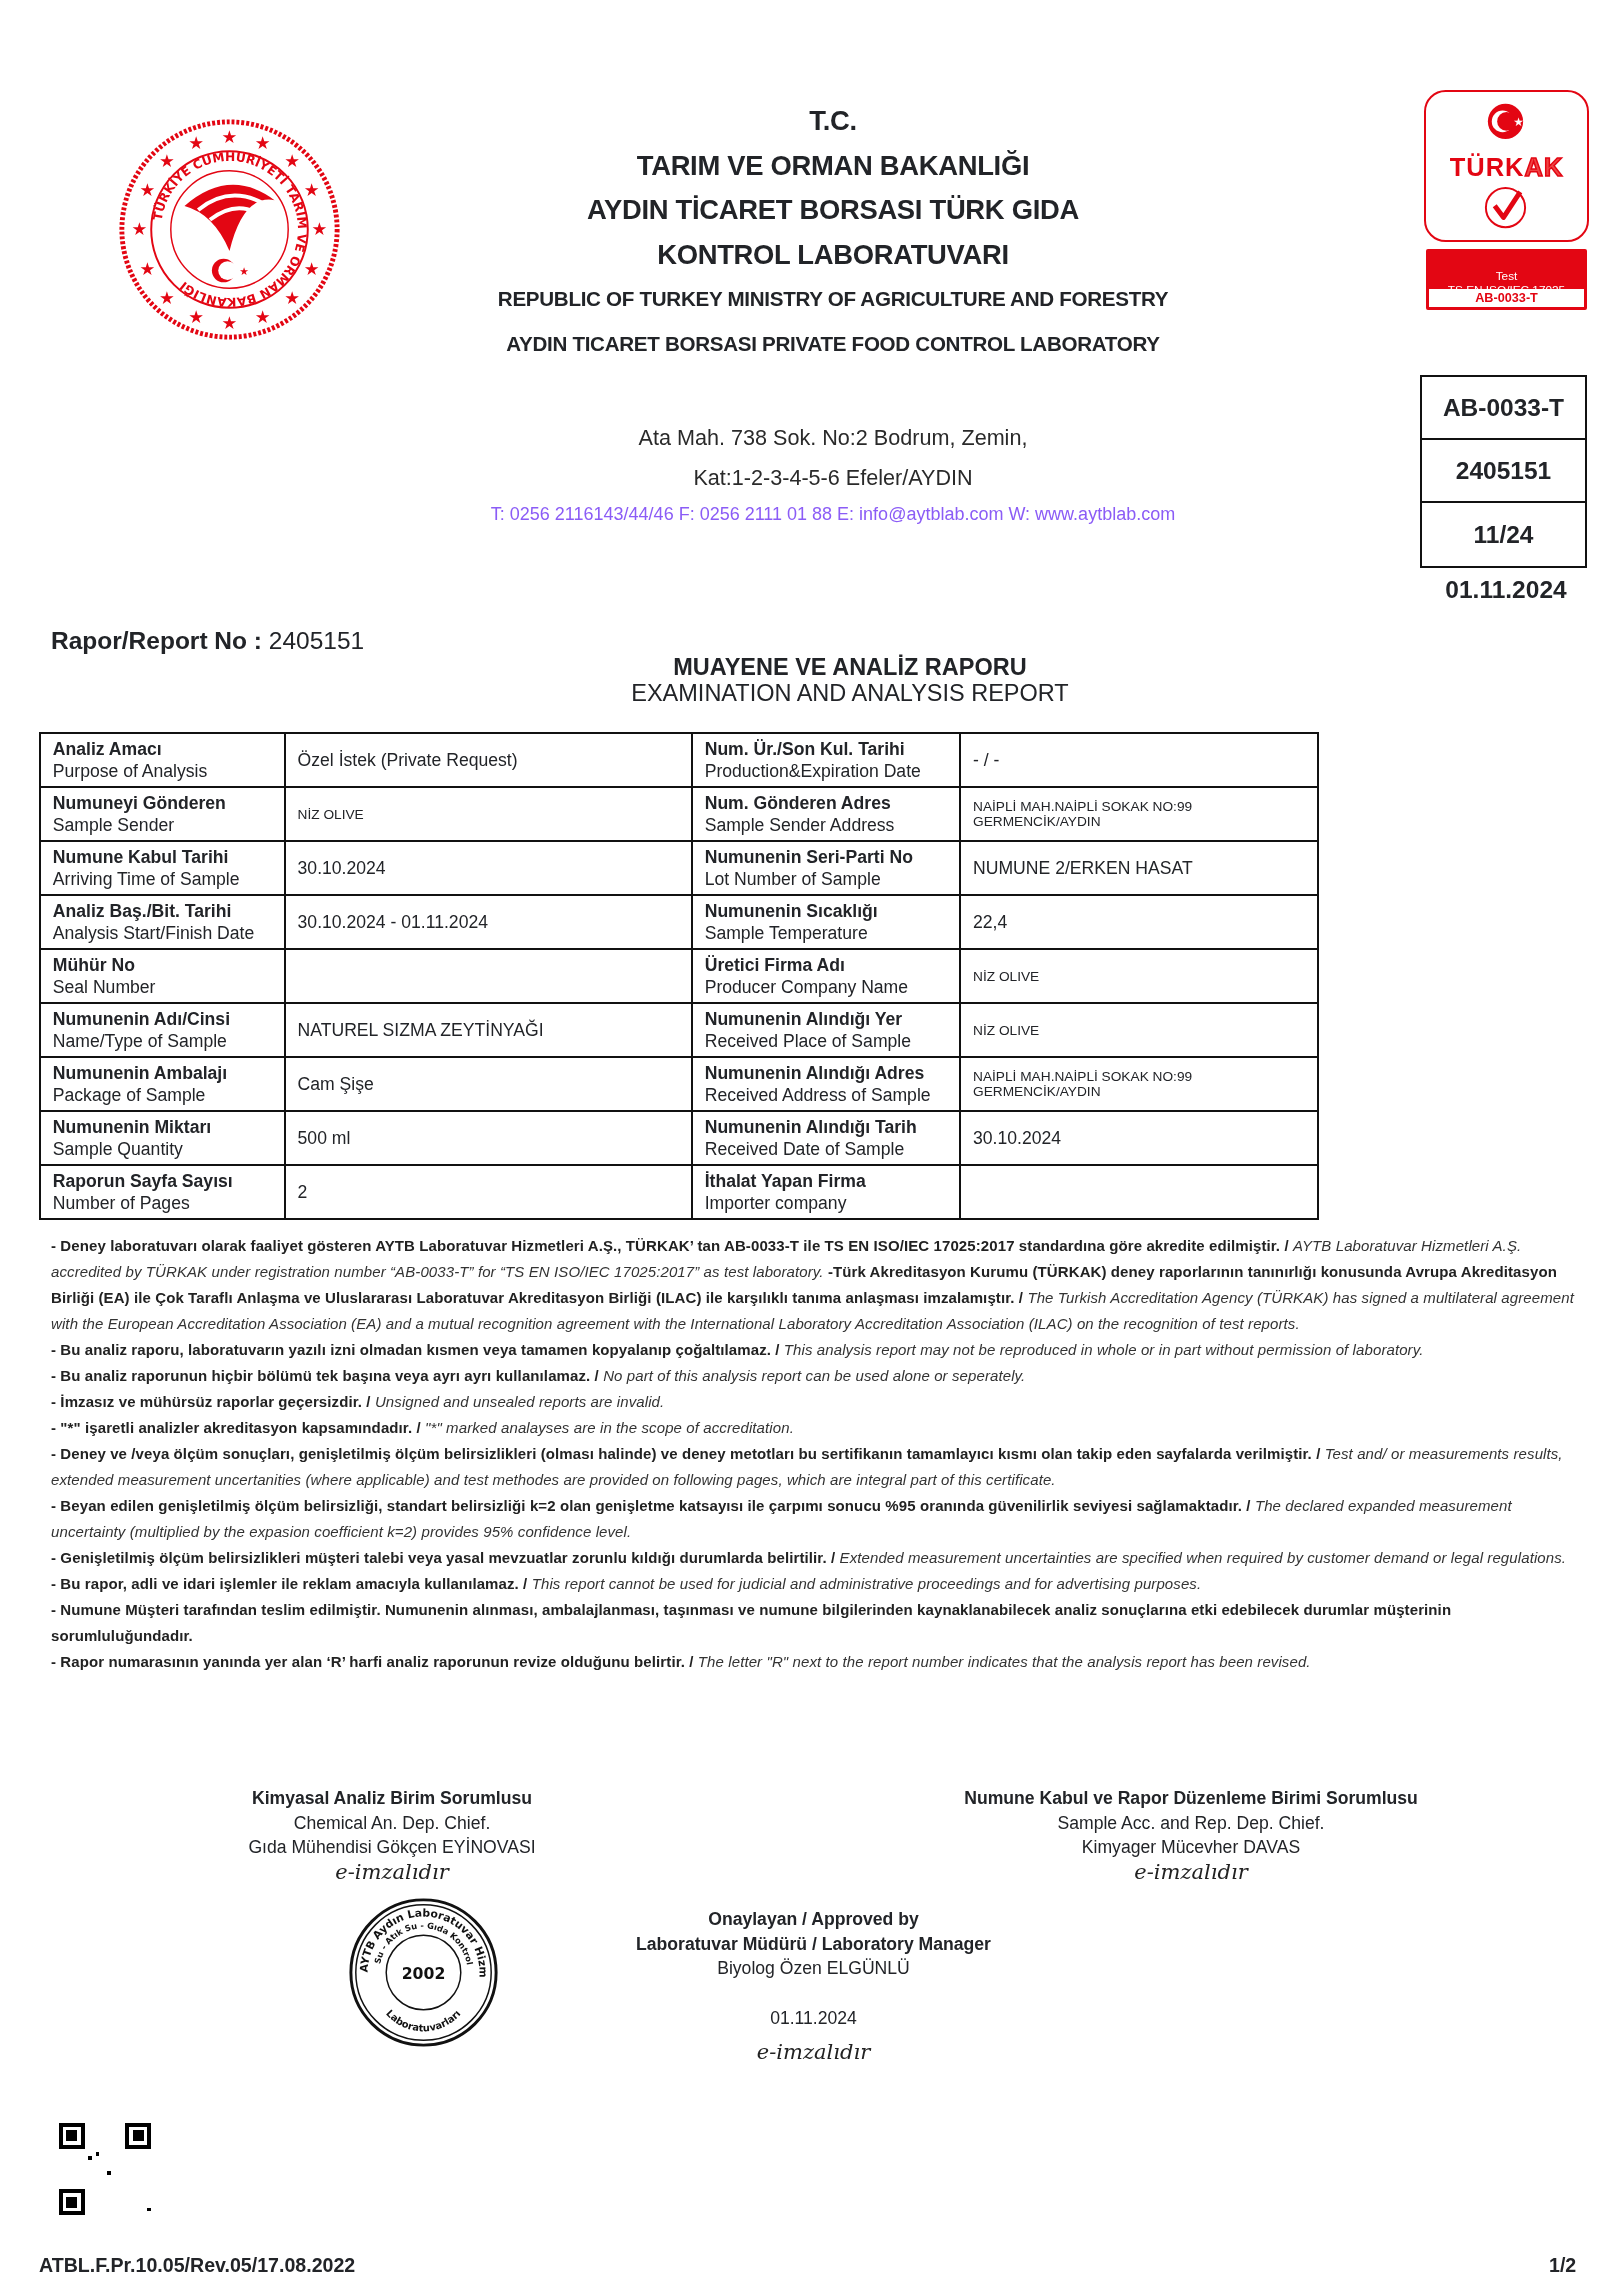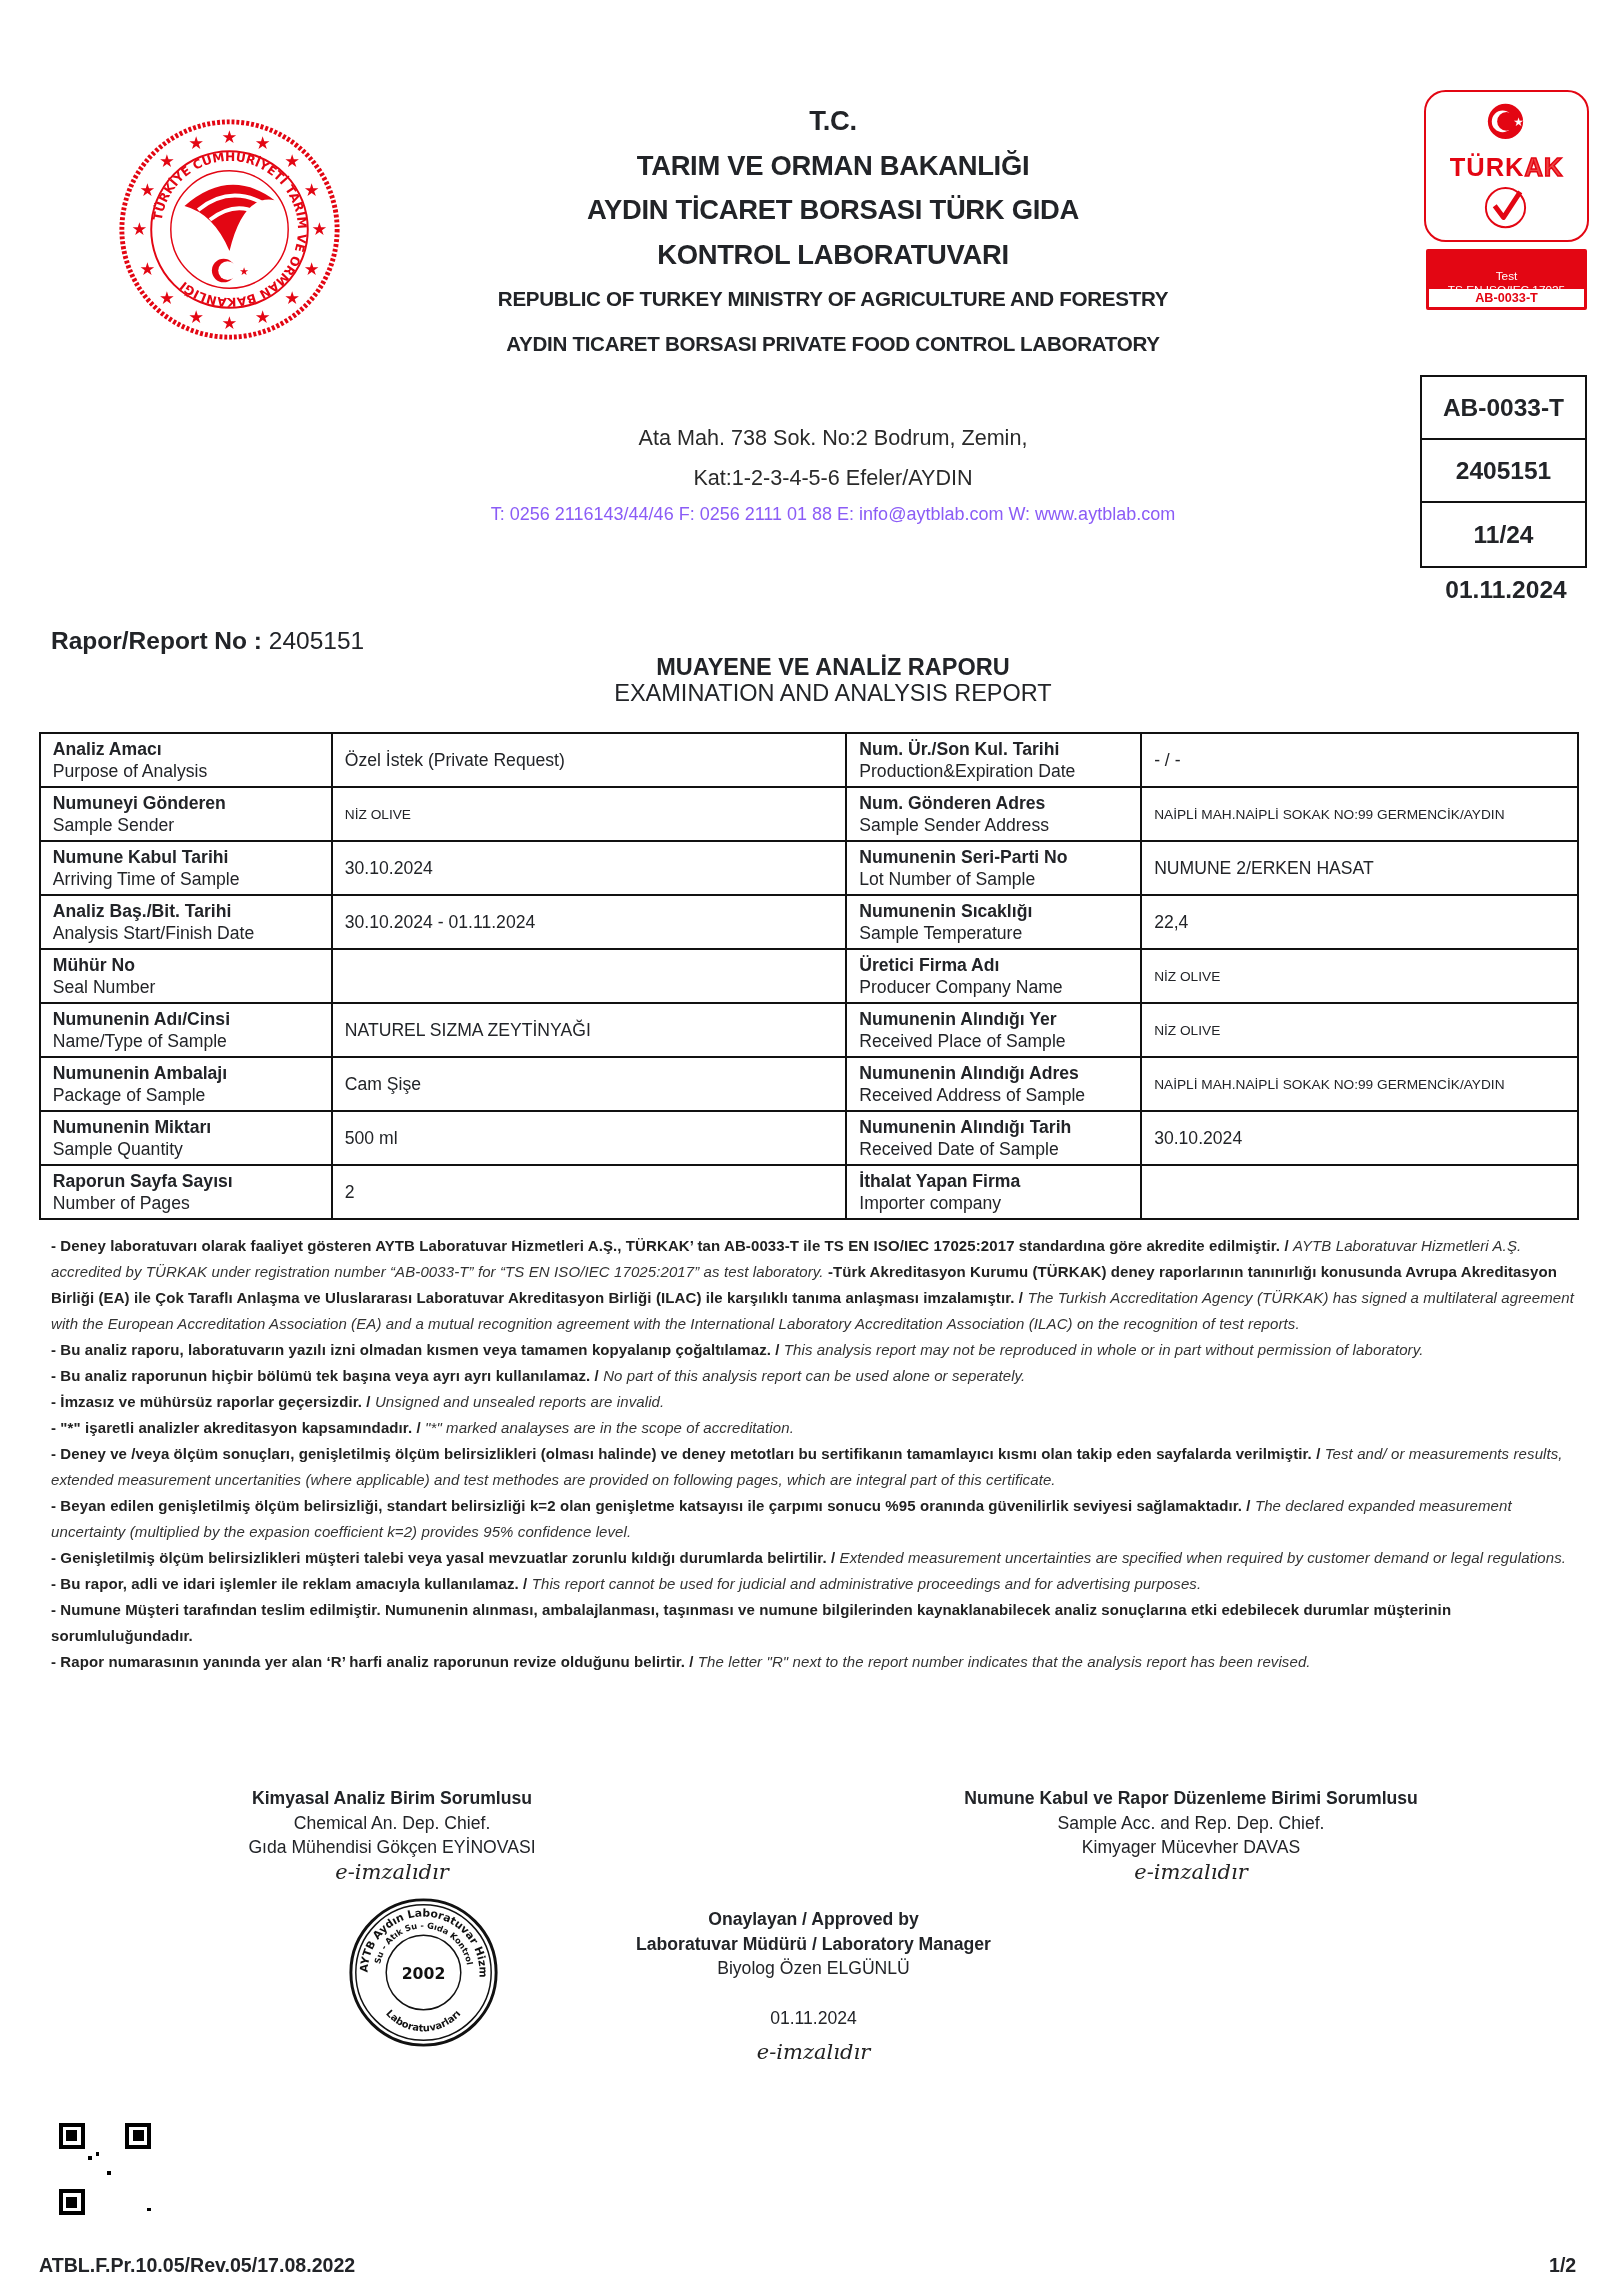--- a/index.html
+++ b/index.html
@@ -29,26 +29,26 @@
   .turkak-word .ak { color: #ef4444; -webkit-text-stroke: 1.5px #e30613; }
 
   
   .code-box { left: 1420px; top: 375px; width: 167px; border: 2px solid #111; }
   .code-cell { height: 63px; border-bottom: 2px solid #111; display: flex; align-items: center; justify-content: center; font-weight: bold; font-size: 24.5px; }
   .code-cell:last-child { border-bottom: none; }
   .code-date { left: 1420px; top: 576px; width: 172px; text-align: center; font-weight: bold; font-size: 24.5px; }
 
   .report-no { left: 51px; top: 627px; font-size: 24.5px; }
   .report-no b { font-weight: bold; }
-  .title-block { left: 549px; top: 655px; width: 568px; text-align: center; }
+  .title-block { left: 566px; top: 655px; width: 568px; text-align: center; }
   .title-tr { font-weight: bold; font-size: 23.5px; line-height: 25.5px; }
   .title-en { font-size: 23.5px; line-height: 25.5px; }
 
   
-  .info-table { left: 39px; top: 732px; width: 1540px; border-collapse: collapse; }
+  .info-table { left: 39px; top: 732px; width: 1280px; border-collapse: collapse; }
   .info-table td { border: 2px solid #111; vertical-align: middle; height: 54px; }
   .lbl { padding: 2px 11.8px; }
   .lbl .tr { font-weight: bold; font-size: 17.6px; line-height: 22.5px; }
   .lbl .en { font-size: 17.6px; line-height: 22.5px; }
   .val { padding: 0 11.8px; font-size: 17.6px; }
   .val.small { font-size: 13.7px; }
   .c1 { width: 294px; }
   .c2 { width: 519px; }
   .c3 { width: 296px; }
   .c4 { width: 440px; }

